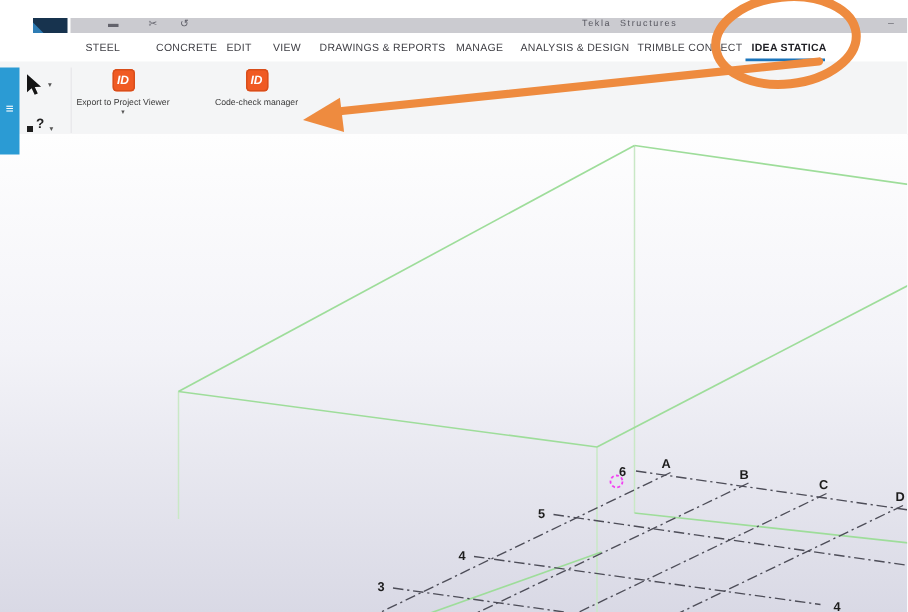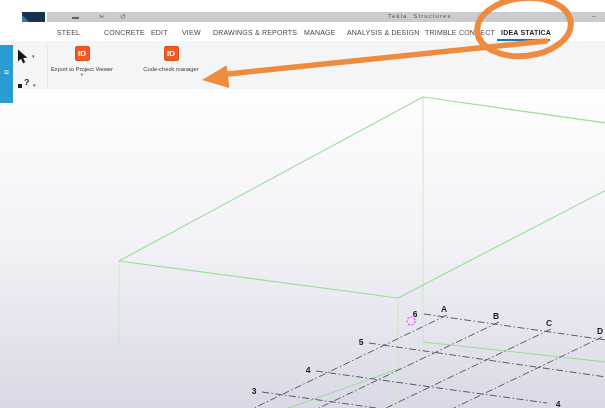--- a/index.html
+++ b/index.html
@@ -33,21 +33,21 @@
   .tool-sep{position:absolute;left:47px;top:45px;width:1px;height:44px;background:#e9e9ec;}
   .tool-cursor{position:absolute;left:17px;top:49px;width:12px;height:15px;}
   .tool-caret-1{position:absolute;left:32px;top:53px;font-size:5px;color:#555;}
   .tool-help-square{position:absolute;left:18px;top:84px;width:4px;height:4px;background:#1d1d1d;}
   .tool-help-q{position:absolute;left:24px;top:77px;font-size:9px;font-weight:bold;color:#222;}
   .tool-caret-2{position:absolute;left:33px;top:82px;font-size:5px;color:#555;}
 
   .rbtn{position:absolute;top:46px;text-align:center;cursor:default;}
   .rbtn-1{left:50px;width:64px;} .rbtn-2{left:136px;width:70px;}
   .id-icon{width:15px;height:15px;margin:0 auto;border-radius:3px;background:#f05a23;
-       color:#fff;font-size:8px;font-weight:bold;line-height:15px;
+       color:#fff;font-size:8px;font-weight:bold;font-style:italic;line-height:15px;
        text-align:center;box-shadow:inset 0 0 0 1px #d84e1b;}
   .rbtn-label{margin-top:5px;font-size:5.8px;color:#3a3a3a;white-space:nowrap;}
   .rbtn-caret{margin-top:0;font-size:4.5px;color:#555;line-height:5px;}
 
   
   .viewport{position:absolute;left:0;top:89px;width:605px;height:319px;
        background:linear-gradient(180deg,#fefefe 0%,#f3f3f8 45%,#d9d9e5 100%);}
   .viewport svg{display:block;}
 
   

